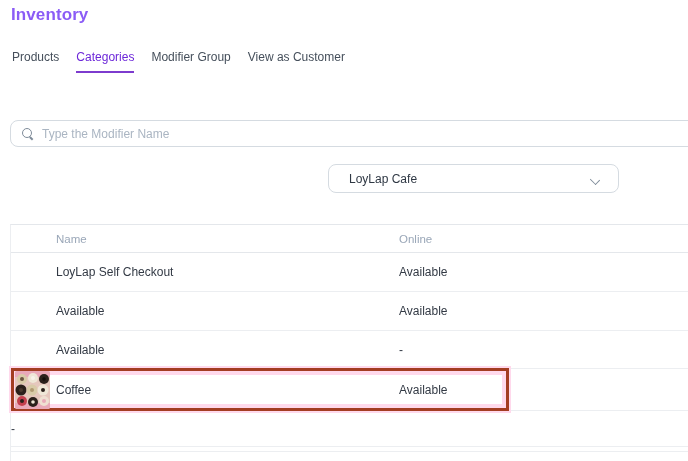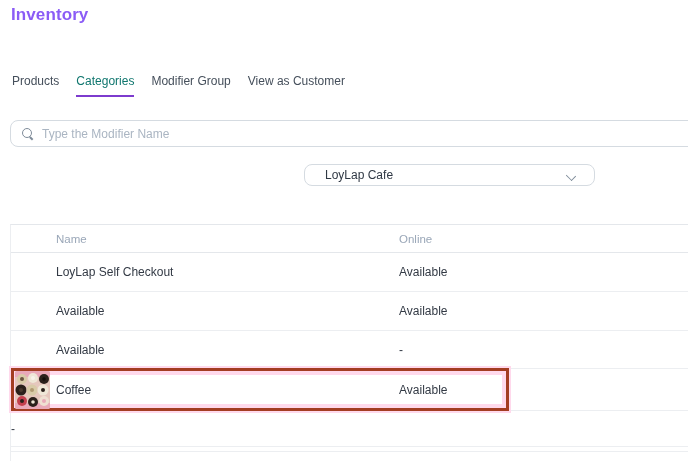--- a/index.html
+++ b/index.html
@@ -19,24 +19,24 @@
     letter-spacing: 0.1px;
   }
 
   
   .tabs {
     position: absolute; left: 12px; top: 50px;
     display: flex; align-items: flex-start;
   }
   .tab {
     font-size: 12px; color: #454f5b; cursor: pointer;
-    padding-bottom: 7px; margin-right: 17px; white-space: nowrap; margin-top: 24px;
+    padding-bottom: 7px; margin-right: 17px; white-space: nowrap;
   }
   .tab.active {
-    color: #0f766e; border-bottom: 2px solid #7d3bce;
+    color: #6d28d9; border-bottom: 2px solid #7d3bce;
   }
 
   
   .search-bar {
     position: absolute; left: 10px; top: 120px;
     width: 700px; height: 27px;
     border: 1px solid #d5dbe1; border-radius: 8px;
     background: #fff; display: flex; align-items: center;
   }
   .search-icon {
@@ -54,22 +54,22 @@
   }
   .search-input {
     border: none; outline: none; flex: 1; font-size: 12px;
     font-family: "Liberation Sans", "DejaVu Sans", sans-serif;
     color: #333a45; background: transparent;
   }
   .search-input::placeholder { color: #aab5c2; }
 
   
   .store-dropdown {
-    position: absolute; left: 304px; top: 164px;
-    width: 291px; height: 22px;
+    position: absolute; left: 328px; top: 164px;
+    width: 291px; height: 29px;
     border: 1px solid #d5dbe1; border-radius: 8px;
     background: #fff; display: flex; align-items: center;
     cursor: pointer; font-size: 12px; color: #2f3844;
   }
   .store-dropdown .value { margin-left: 20px; flex: 1; }
   .chevron-down {
     margin-right: 18px; width: 10px; height: 10px; position: relative;
   }
   .chevron-down::before {
     content: ""; position: absolute; left: 1px; top: 2px;

